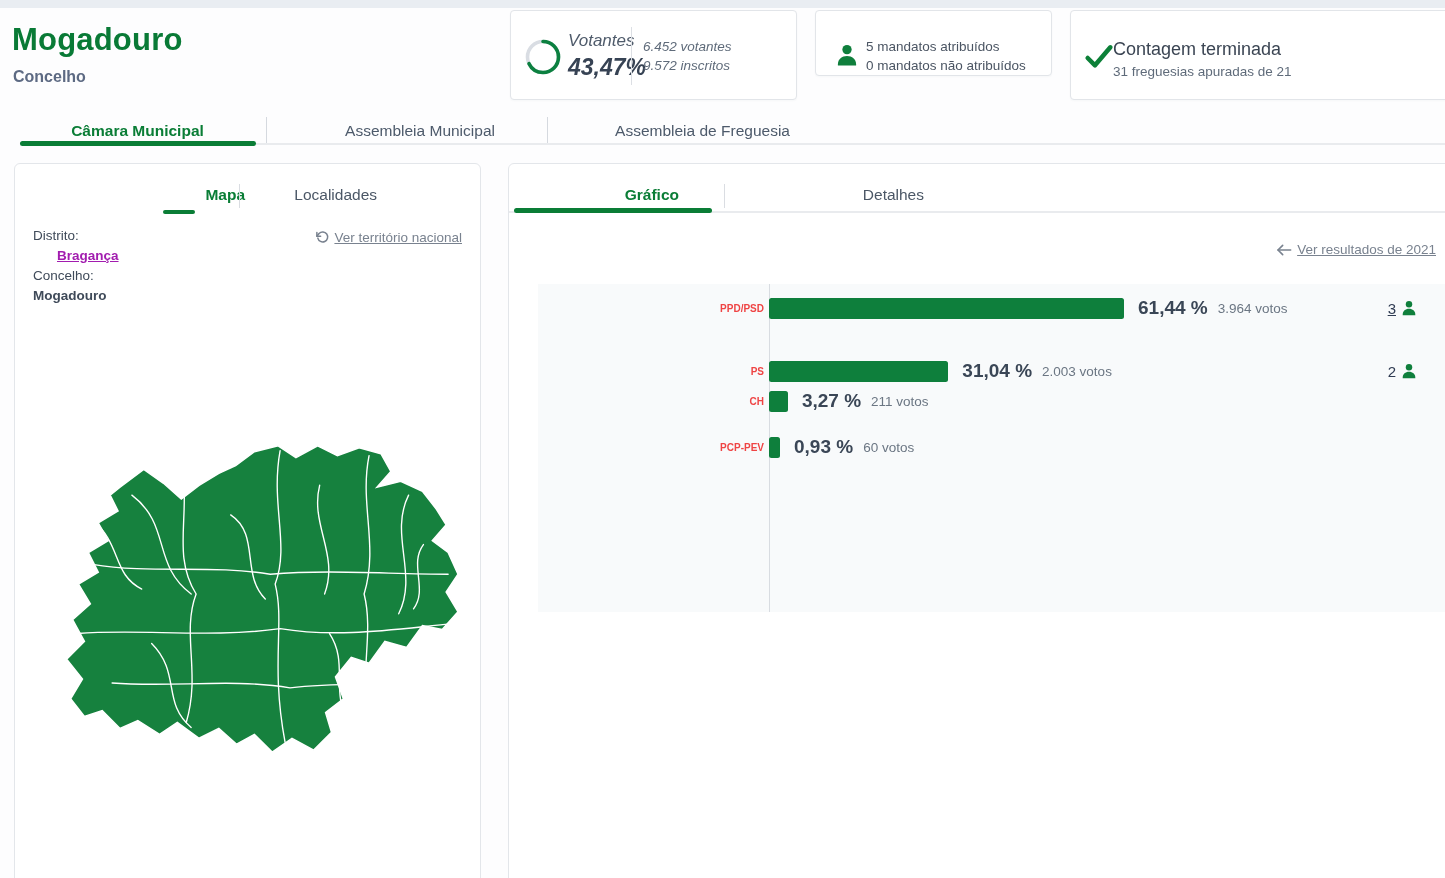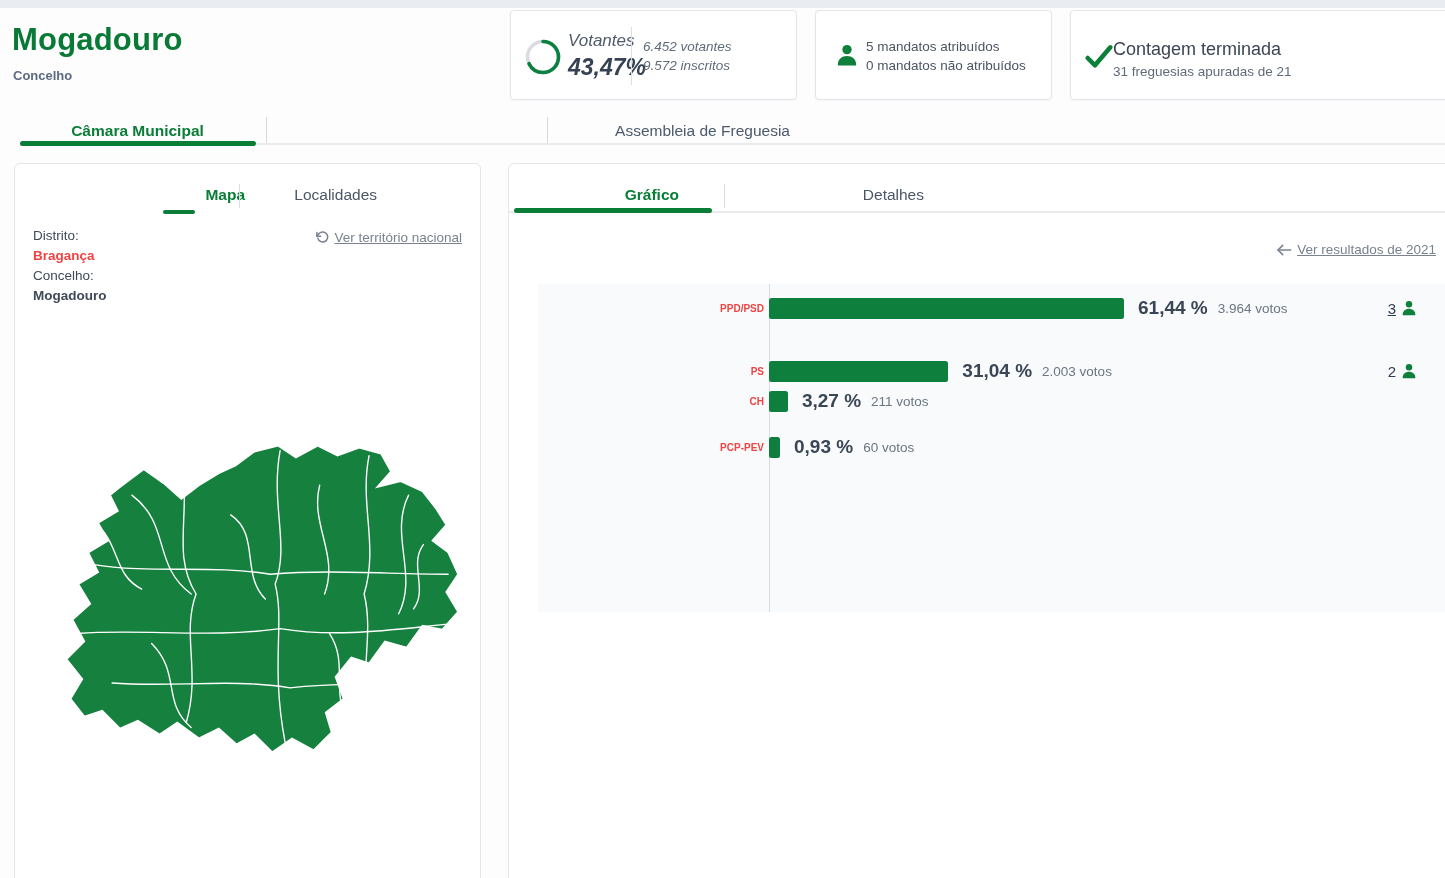--- a/index.html
+++ b/index.html
@@ -9,28 +9,28 @@
     position:relative; width:1445px; height:878px; overflow:hidden;
     background:#fdfdfe; color:#3f4a59;
   }
   .abs { position:absolute; }
 
   
   #top-strip { left:0; top:0; width:1445px; height:8px; background:#e9edf2; }
 
   
   #page-title { left:12px; top:22px; font-size:31px; font-weight:bold; color:#097a36; letter-spacing:0.2px; }
-  #page-subtitle { left:13px; top:68px; font-size:13px; font-weight:bold; color:#5d6a83; }
+  #page-subtitle { left:13px; top:68px; font-size:16px; font-weight:bold; color:#5d6a83; }
 
   .card {
     background:#fff; border:1px solid #e2e5e9; border-radius:4px;
     box-shadow:0 1px 2px rgba(40,50,60,0.03);
   }
   #card-votantes { left:510px; top:10px; width:287px; height:90px;font-style:italic; }
-  #card-mandatos { left:815px; top:10px; width:237px; height:90px; }
+  #card-mandatos { left:815px; top:10px; width:237px; height:66px; }
   #card-contagem { left:1070px; top:10px; width:383px; height:90px; }
 
   #votantes-donut { left:12px; top:26px; }
   #votantes-label { left:57px; top:20px; font-size:17px; color:#4f5b6b; }
   #votantes-percent { left:57px; top:43px; font-size:23px; font-weight:bold; color:#374354; }
   #votantes-divider { left:120px; top:16px; width:1px; height:58px; background:#dcdfe4; }
   #votantes-lines { left:132px; top:26px; font-size:13.5px; color:#5f6b7a; line-height:19px; }
 
   #mandatos-icon { left:18px; top:31px; }
   #mandatos-lines { left:50px; top:26px; font-size:13.5px; color:#4b5563; line-height:19px; }
@@ -54,21 +54,21 @@
   #left-panel { left:14px; top:163px; width:467px; height:762px; }
   #right-panel { left:508px; top:163px; width:947px; height:762px; }
 
   
   .sub-tab { font-size:15.5px; font-weight:500; color:#4b5766; text-align:right; cursor:pointer; }
   #map-tab { left:100px; top:22px; width:130px; color:#0a7d36; font-weight:bold; }
   #loc-tab { left:230px; top:22px; width:132px; }
   #left-tab-sep { left:224px; top:20px; width:1px; height:24px; background:#dadde2; position:absolute; }
   #map-tab-underline { left:148px; top:46px; width:32px; height:4px; background:#0a7d36; border-radius:3px; }
   #left-info { left:18px; top:62px; font-size:13.5px; line-height:20px; color:#3f4a59; }
-  #left-info .link { color:#ef4444; font-weight:bold; cursor:pointer; }
+  #left-info .link { color:#a21caf; font-weight:bold; text-decoration:underline; cursor:pointer;margin-left:24px; }
   #left-info .strong { font-weight:bold; }
   #territory-link { right:18px; top:66px; font-size:13.5px; color:#79828f; cursor:pointer; display:flex; align-items:flex-start; gap:4px; }
   #territory-link span { text-decoration:underline; }
   #map-box { left:14px; top:262px; }
 
   
   #grafico-tab { left:40px; top:22px; width:130px; color:#0a7d36; font-weight:bold; }
   #detalhes-tab { left:280px; top:22px; width:135px; }
   #right-tab-sep { left:215px; top:20px; width:1px; height:24px; background:#dadde2; position:absolute; }
   #right-tabs-line { left:0; top:47px; width:947px; height:2px; background:#e9ebee; }
@@ -126,20 +126,21 @@
   <div id="card-contagem" class="abs card">
     <svg id="contagem-icon" class="abs" width="32" height="32" viewBox="0 0 24 24" fill="none" stroke="#0c8038" stroke-width="3.4" stroke-linecap="round" stroke-linejoin="round">
       <path d="M3.5 13.5 L9 19 L20.5 5.5"></path>
     </svg>
     <div id="contagem-title" class="abs">Contagem terminada</div>
     <div id="contagem-sub" class="abs">31 freguesias apuradas de 21</div>
   </div>
 
   <div id="main-tab-0" class="abs main-tab">Câmara Municipal</div>
   <div id="main-sep-0" class="abs tab-sep"></div>
+  <div id="main-tab-1" class="abs main-tab">Assembleia Municipal</div>
   <div id="main-sep-1" class="abs tab-sep"></div>
   <div id="main-tab-2" class="abs main-tab">Assembleia de Freguesia</div>
   <div id="main-tabs-line" class="abs"></div>
   <div id="main-tabs-active-bar" class="abs"></div>
 
   <div id="left-panel" class="abs panel">
     <div id="map-tab" class="abs sub-tab">Mapa</div>
     <div id="left-tab-sep"></div>
     <div id="loc-tab" class="abs sub-tab">Localidades</div>
     <div id="map-tab-underline" class="abs"></div>

